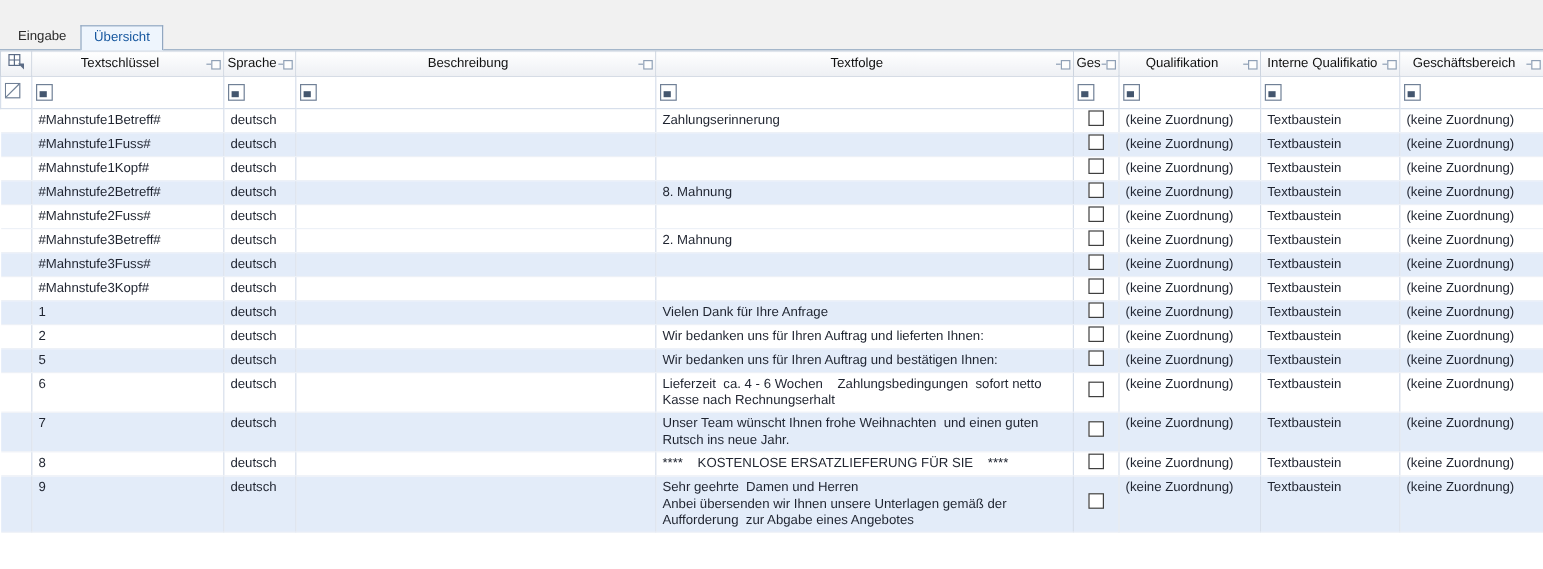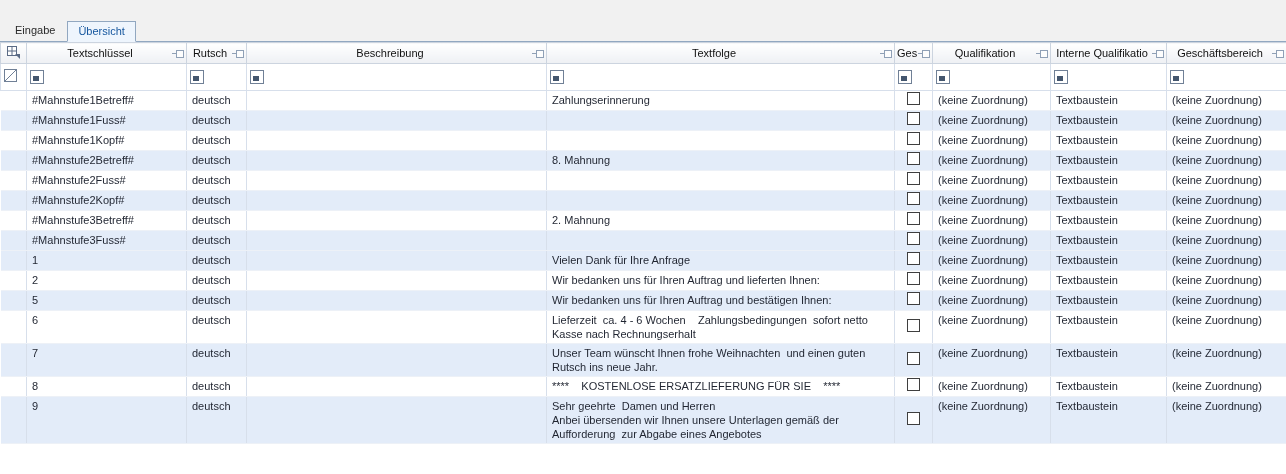--- a/index.html
+++ b/index.html
@@ -89,21 +89,21 @@
       <tr>
         <th class="corner">
           <svg width="15" height="15">
             <rect x="1.5" y="1.5" width="9" height="9" fill="#fff" stroke="#5b6b85"></rect>
             <line x1="1.5" y1="6" x2="10.5" y2="6" stroke="#5b6b85"></line>
             <line x1="6" y1="1.5" x2="6" y2="10.5" stroke="#5b6b85"></line>
             <path d="M9 9 L14 9 L14 14 Z" fill="#5b6b85"></path>
           </svg>
         </th>
         <th><span>Textschlüssel</span><span class="pin"></span></th>
-        <th><span>Rutsch</span><span class="pin"></span></th>
+        <th><span>Sprache</span><span class="pin"></span></th>
         <th><span>Beschreibung</span><span class="pin"></span></th>
         <th><span>Textfolge</span><span class="pin"></span></th>
         <th><span>Ges</span><span class="pin"></span></th>
         <th><span>Qualifikation</span><span class="pin"></span></th>
         <th><span>Interne Qualifikatio</span><span class="pin"></span></th>
         <th><span>Geschäftsbereich</span><span class="pin"></span></th>
       </tr>
       <tr class="frow">
         <td>
           <svg width="14" height="14">
@@ -170,45 +170,45 @@
           <td class="ind"></td>
           <td>#Mahnstufe2Fuss#</td>
           <td>deutsch</td>
           <td></td>
           <td class="pre"></td>
           <td class="ges-cell"><span class="checkbox"></span></td>
           <td>(keine Zuordnung)</td>
           <td>Textbaustein</td>
           <td>(keine Zuordnung)</td>
         </tr>
-        <tr class="alt">
-          <td class="ind"></td>
-          <td>#Mahnstufe2Kopf#</td>
-          <td>deutsch</td>
-          <td></td>
-          <td class="pre"></td>
-          <td class="ges-cell"><span class="checkbox"></span></td>
-          <td>(keine Zuordnung)</td>
-          <td>Textbaustein</td>
-          <td>(keine Zuordnung)</td>
-        </tr>
         <tr>
           <td class="ind"></td>
           <td>#Mahnstufe3Betreff#</td>
           <td>deutsch</td>
           <td></td>
           <td class="pre">2. Mahnung</td>
           <td class="ges-cell"><span class="checkbox"></span></td>
           <td>(keine Zuordnung)</td>
           <td>Textbaustein</td>
           <td>(keine Zuordnung)</td>
         </tr>
         <tr class="alt">
           <td class="ind"></td>
           <td>#Mahnstufe3Fuss#</td>
+          <td>deutsch</td>
+          <td></td>
+          <td class="pre"></td>
+          <td class="ges-cell"><span class="checkbox"></span></td>
+          <td>(keine Zuordnung)</td>
+          <td>Textbaustein</td>
+          <td>(keine Zuordnung)</td>
+        </tr>
+        <tr>
+          <td class="ind"></td>
+          <td>#Mahnstufe3Kopf#</td>
           <td>deutsch</td>
           <td></td>
           <td class="pre"></td>
           <td class="ges-cell"><span class="checkbox"></span></td>
           <td>(keine Zuordnung)</td>
           <td>Textbaustein</td>
           <td>(keine Zuordnung)</td>
         </tr>
         <tr class="alt">
           <td class="ind"></td>

